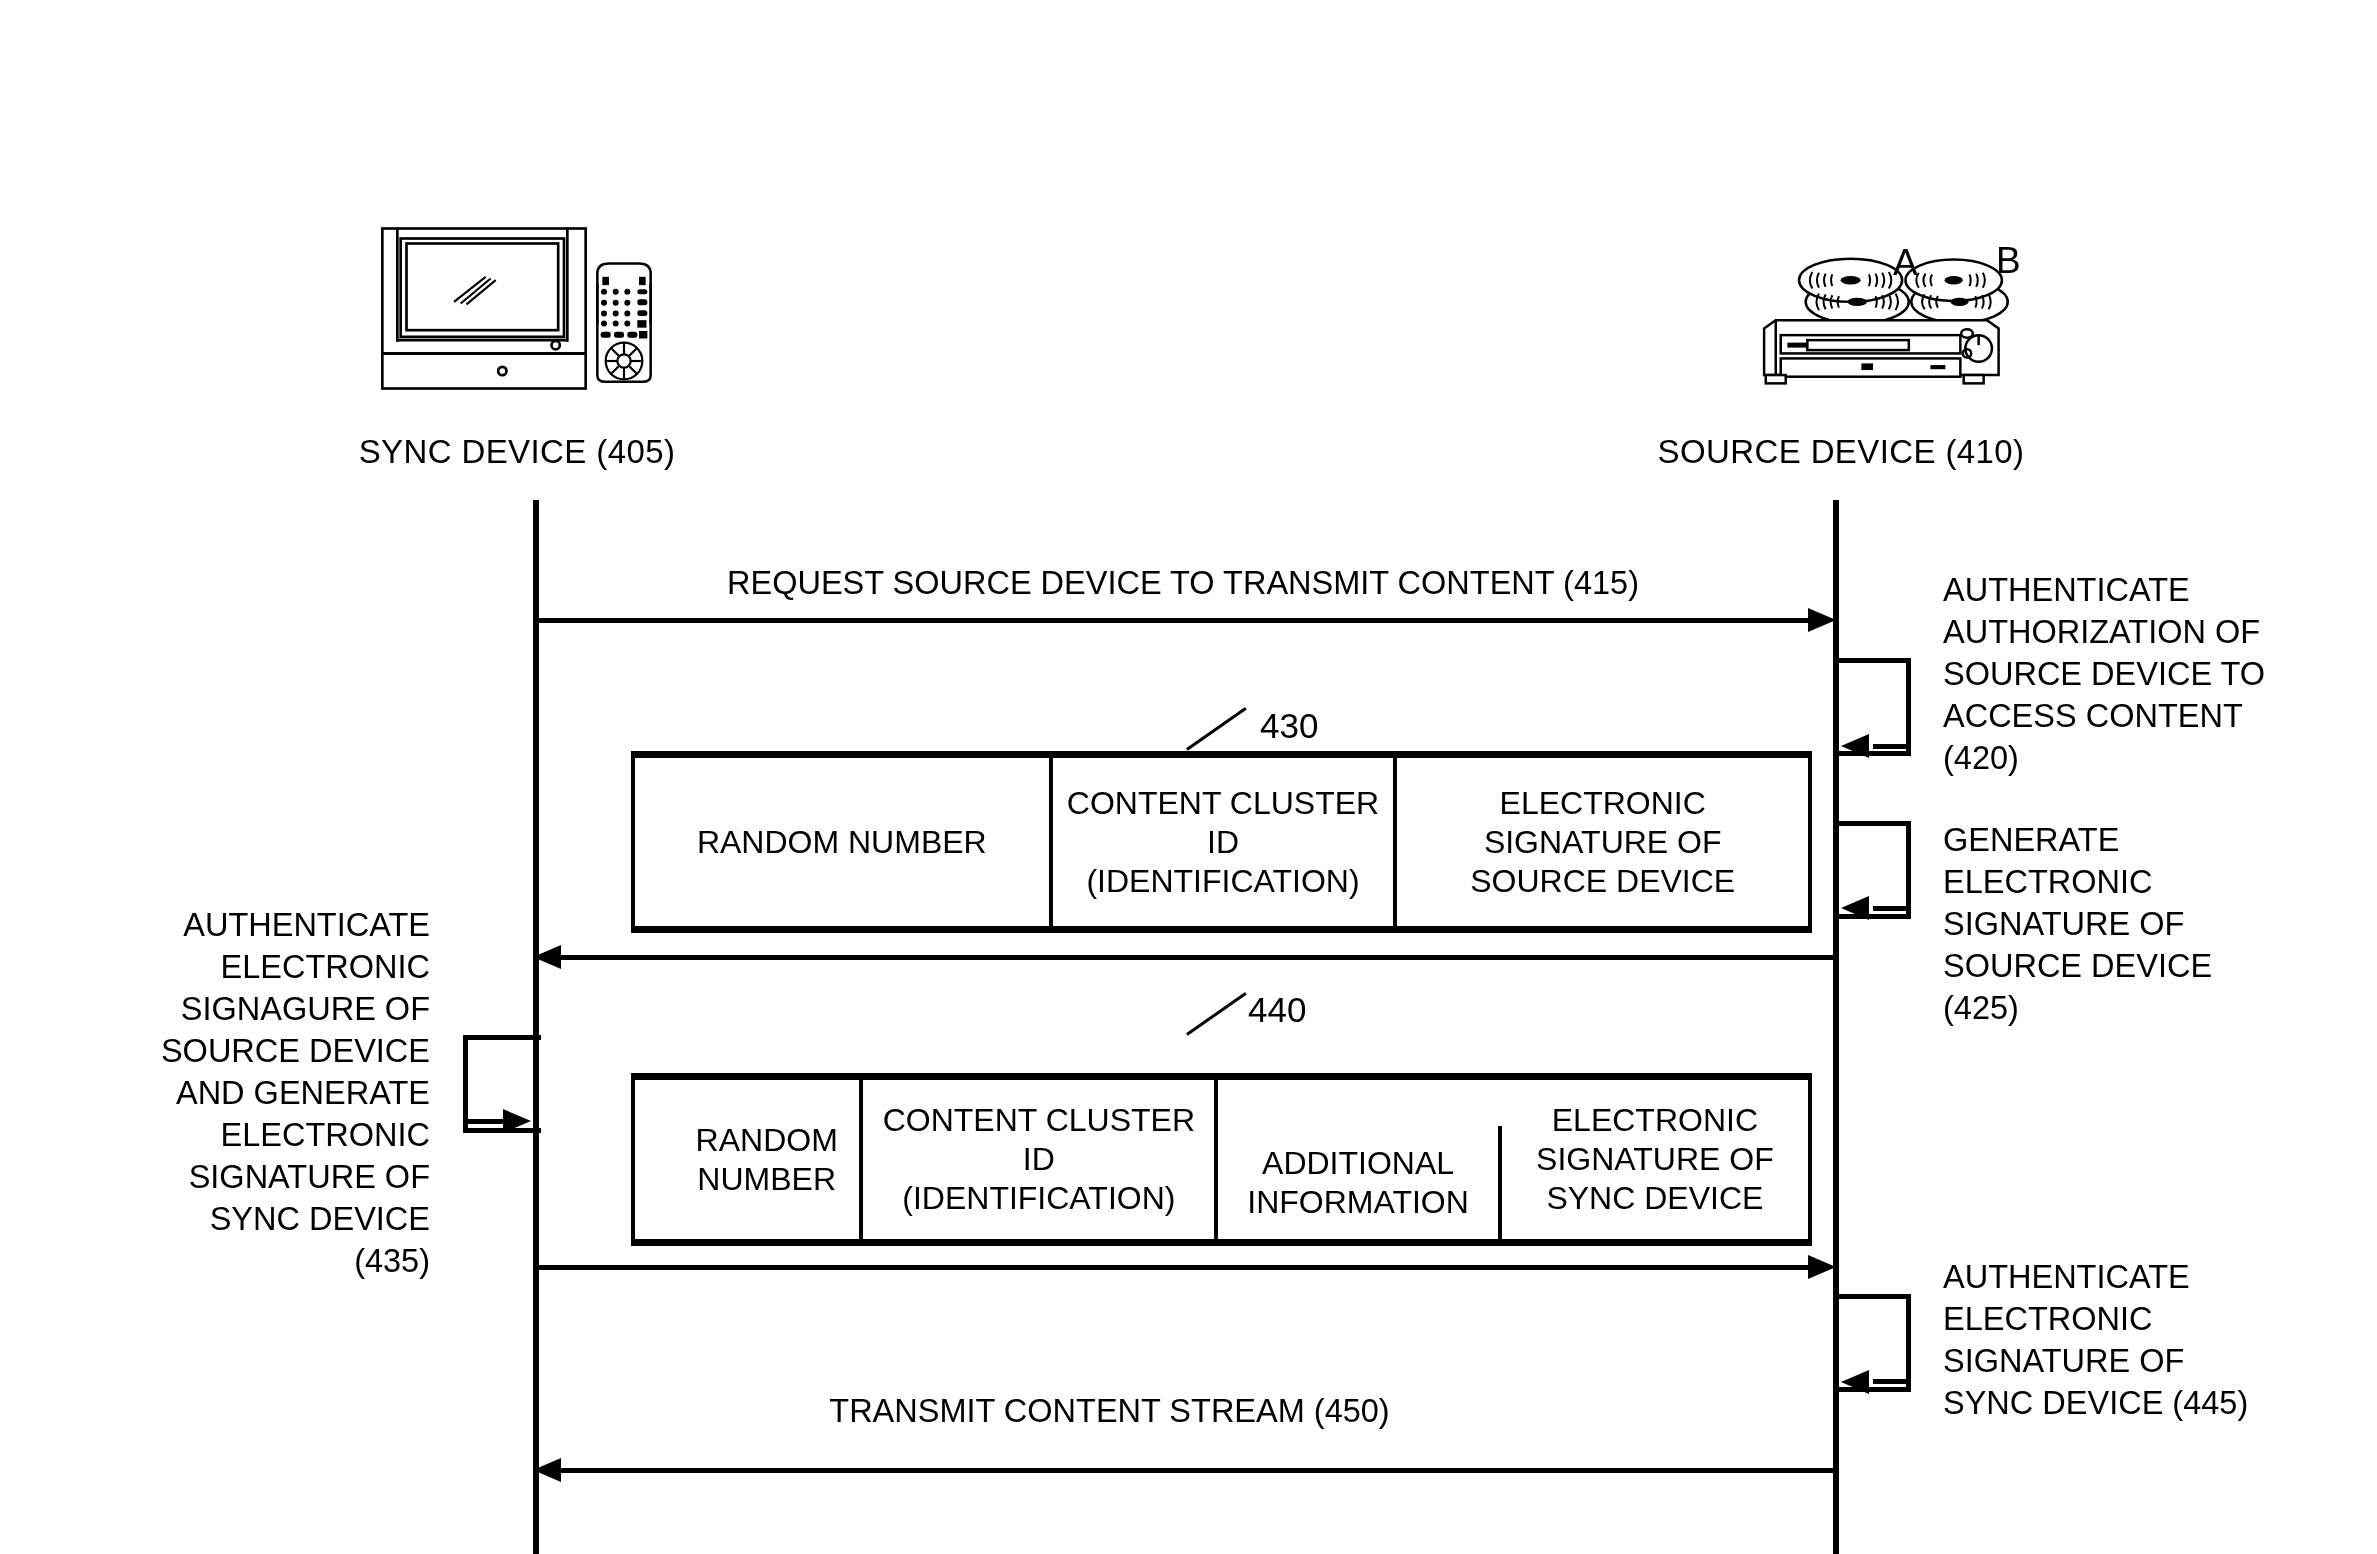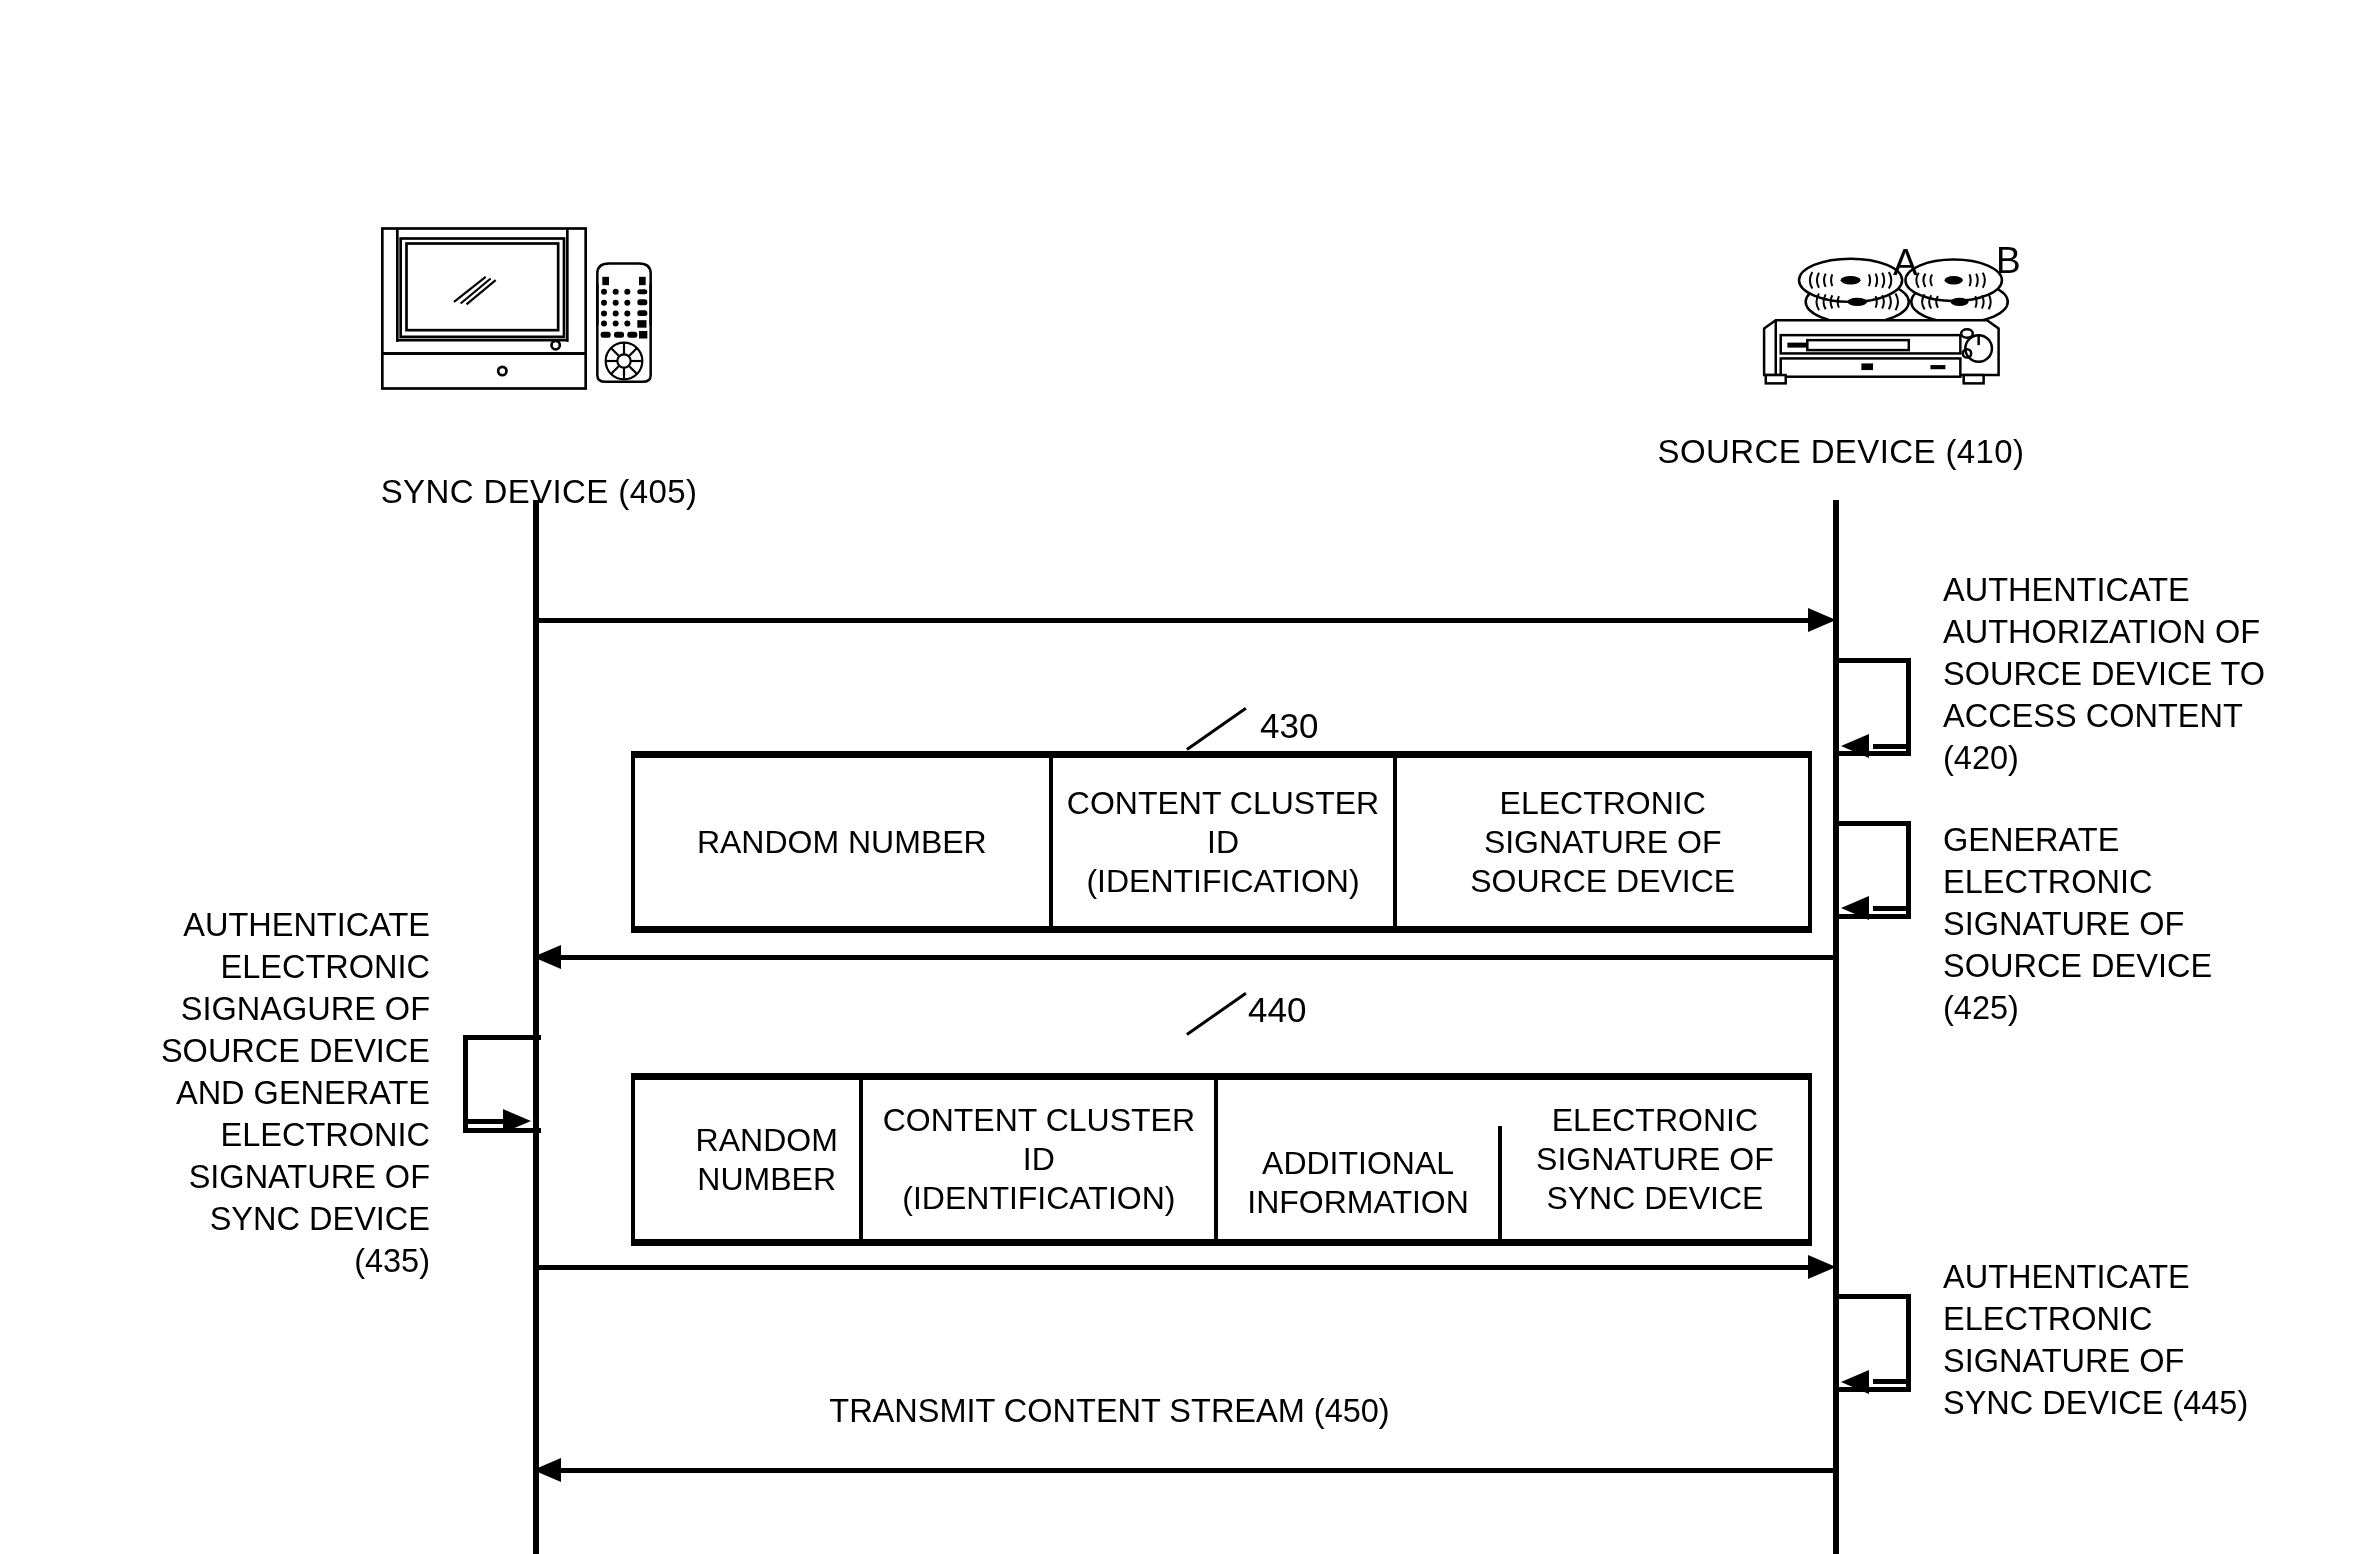--- a/index.html
+++ b/index.html
@@ -247,26 +247,27 @@
         <line x1="276" y1="112" x2="276" y2="124"></line>
         <ellipse cx="262" cy="110" rx="7" ry="5"></ellipse>
         <circle cx="262" cy="134" r="5"></circle>
       </g>
     </svg>
   </div>
 
   <div class="abs" style="left:1893px; top:242px; font-size:37px;">A</div>
   <div class="abs" style="left:1996px; top:240px; font-size:37px;">B</div>
 
-  <div class="device-caption" style="left:289px; top:433px; width:500px;margin-top:40px;">SYNC DEVICE (405)</div>
+  <div class="device-caption" style="left:267px; top:433px; width:500px;">SYNC DEVICE (405)</div>
   <div class="device-caption" style="left:1591px; top:433px; width:500px;">SOURCE DEVICE (410)</div>
 
   <div class="lifeline" style="left:533px; top:500px; height:1055px;"></div>
   <div class="lifeline" style="left:1833px; top:500px; height:1055px;"></div>
 
+  <div class="msg-label" style="left:533px; top:565px; width:1300px;">REQUEST SOURCE DEVICE TO TRANSMIT CONTENT (415)</div>
   <div class="msg-line" style="left:536px; top:618px; width:1273px;"></div>
   <div class="arrowhead arrow-right" style="left:1808px; top:608px;"></div>
 
   <div class="selfloop right-side" style="left:1836px; top:658px; width:70px; height:88px;"></div>
   <div class="msg-line" style="left:1873px; top:744px; width:35px;"></div>
   <div class="arrowhead arrow-left" style="left:1841px; top:734px;"></div>
   <div class="annot right" style="left:1943px; top:569px; width:433px;">AUTHENTICATE
 AUTHORIZATION OF
 SOURCE DEVICE TO
 ACCESS CONTENT

